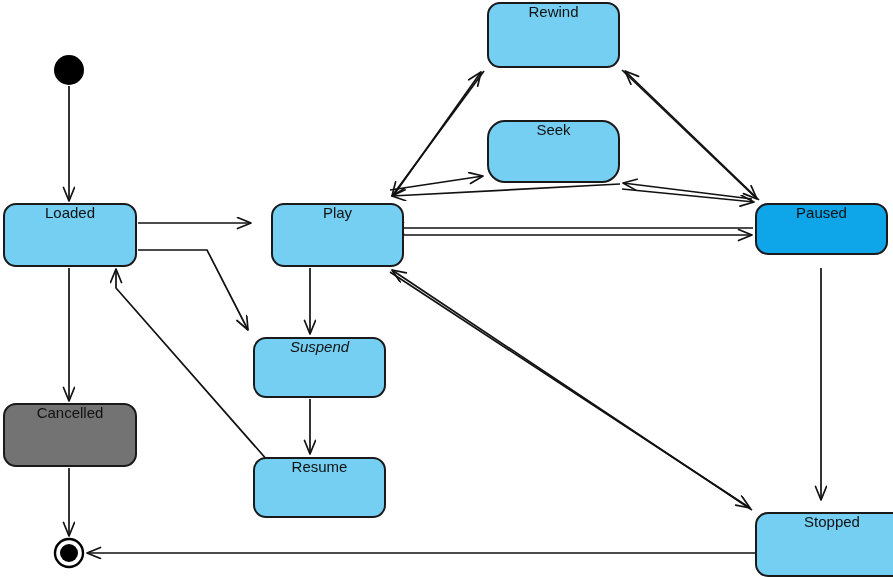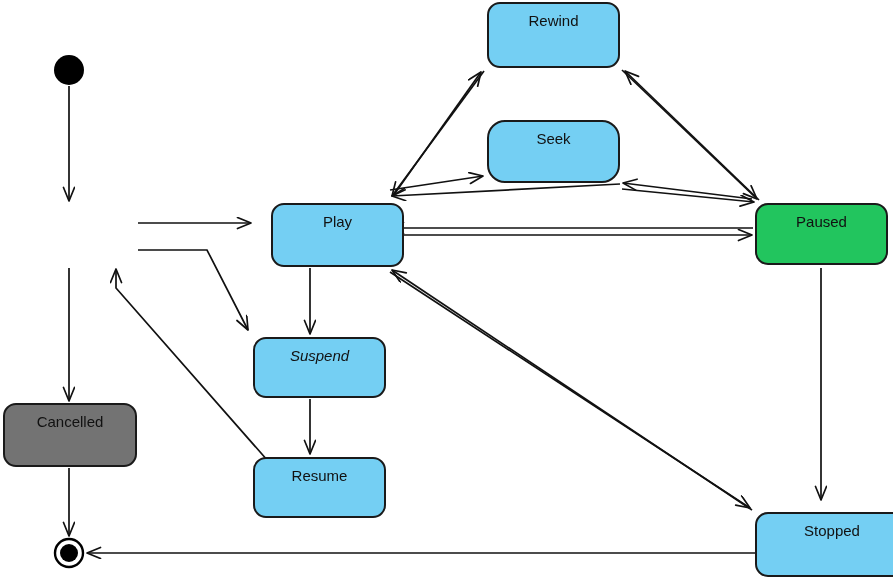--- a/index.html
+++ b/index.html
@@ -30,21 +30,20 @@
     position: absolute;
     box-sizing: border-box;
     border: 2px solid #1a1a1a;
     border-radius: 13px;
     display: flex;
     align-items: flex-start;
     justify-content: center;
     color: #111111;
     font-size: 15px;
     line-height: 1;
-    padding-top: 9px;
     user-select: none;
   }
   .pseudo-node {
     position: absolute;
   }
 </style>
 </head>
 <body>
 
 <div id="diagram-canvas">
@@ -106,34 +105,37 @@
 
   <svg class="pseudo-node" style="left:50px; top:51px; width:38px; height:38px;" viewBox="0 0 38 38">
     <circle cx="19" cy="19" r="15" fill="#000000"></circle>
   </svg>
 
   <svg class="pseudo-node" style="left:50px; top:534px; width:38px; height:38px;" viewBox="0 0 38 38">
     <circle cx="19" cy="19" r="14" fill="#ffffff" stroke="#000000" stroke-width="2.4"></circle>
     <circle cx="19" cy="19" r="9" fill="#000000"></circle>
   </svg>
 
+  <div class="state-node" style="left:3px; top:203px; width:134px; height:64px; background:#74CFF3;">
+    <span>Loaded</span>
+  </div>
 
   <div class="state-node" style="left:253px; top:203px; width:133px; height:64px; background:#74CFF3;margin-left:18px;">
     <span>Play</span>
   </div>
 
   <div class="state-node" style="left:487px; top:2px; width:133px; height:66px; background:#74CFF3;">
     <span>Rewind</span>
   </div>
 
   <div class="state-node" style="left:487px; top:120px; width:133px; height:63px; background:#74CFF3;border-radius:18px;">
     <span>Seek</span>
   </div>
 
-  <div class="state-node" style="left:755px; top:203px; width:133px; height:62px; background:#22c55e;">
+  <div class="state-node" style="left:755px; top:203px; width:133px; height:52px; background:#0ea5e9;">
     <span>Paused</span>
   </div>
 
   <div class="state-node" style="left:253px; top:337px; width:133px; height:61px; background:#74CFF3;font-style:italic;">
     <span>Suspend</span>
   </div>
 
   <div class="state-node" style="left:253px; top:457px; width:133px; height:61px; background:#74CFF3;">
     <span>Resume</span>
   </div>

